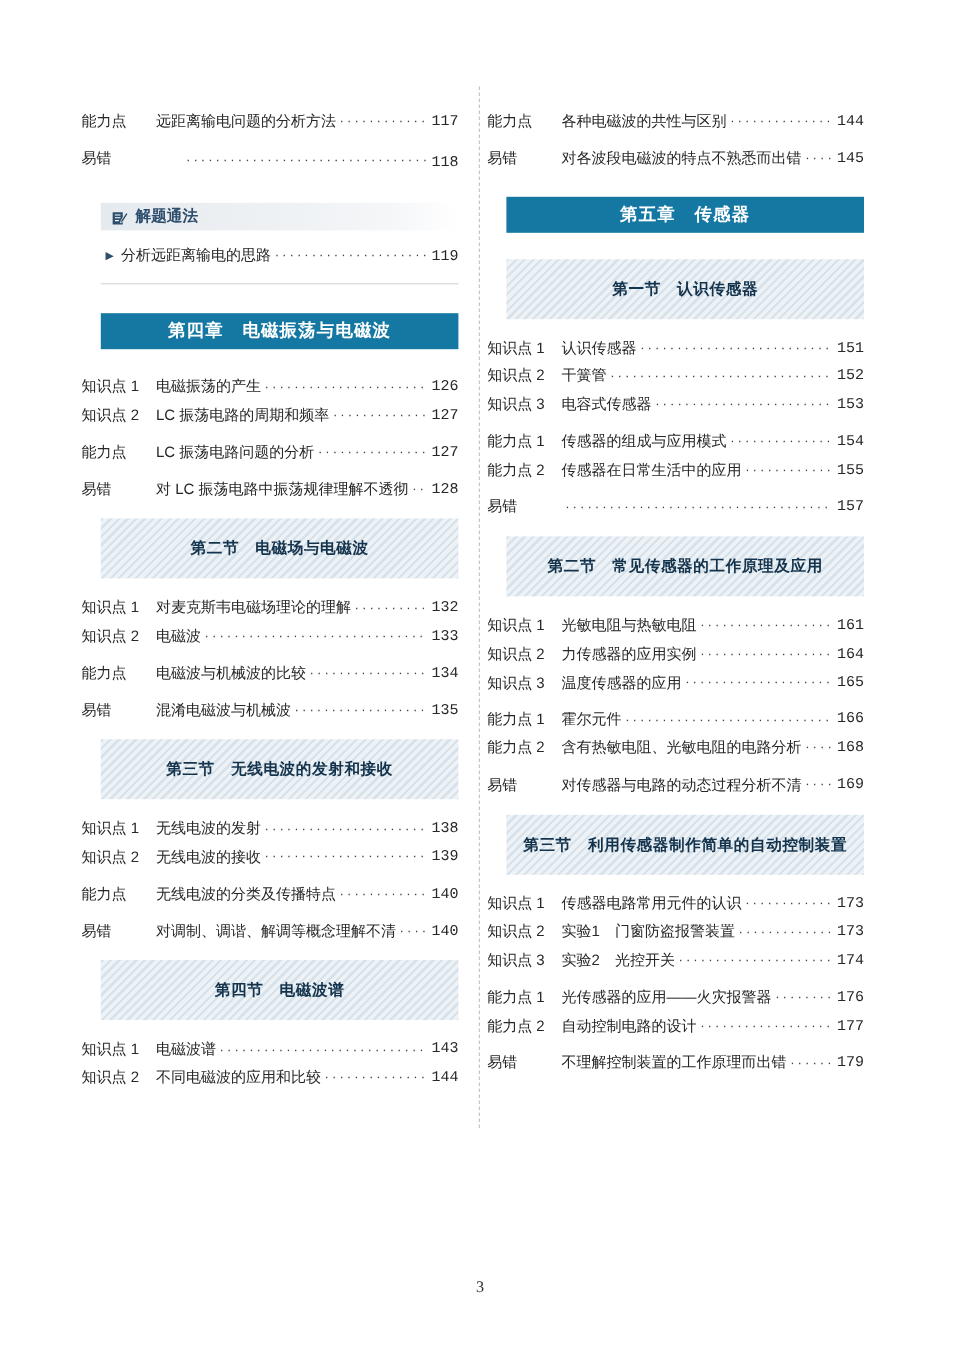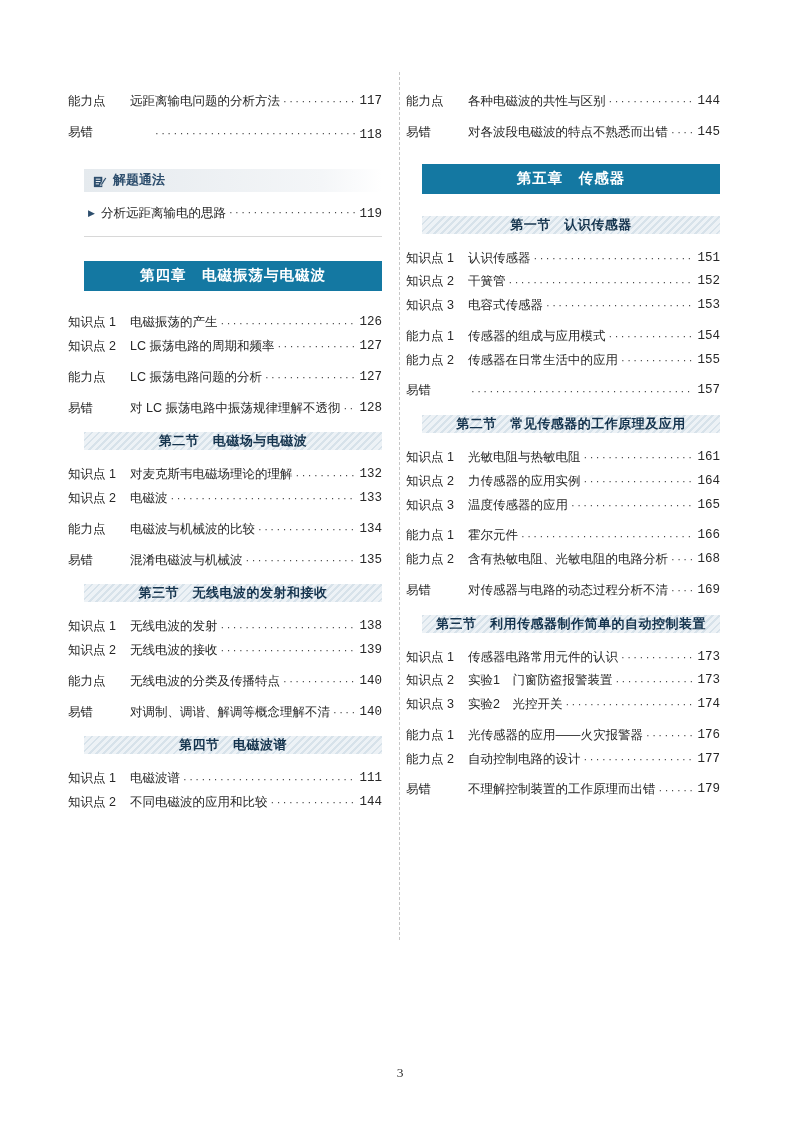--- a/index.html
+++ b/index.html
@@ -45,21 +45,21 @@
     background: var(--chapter-bg, #1478a2);
     color: var(--chapter-text, #ffffff);
     font-weight: bold; font-size: 14.5px; text-align: center;
     padding: 5px 16px 6px; letter-spacing: 1px;
     margin: 22px 0 22px 16px;
   }
   .section {
     background: repeating-linear-gradient(135deg, #d7e2ea 0px, #d7e2ea 2px, #edf2f6 2px, #edf2f6 5px);
     color: var(--section-text, #14334d);
     font-weight: bold; font-size: 13px; text-align: center;
-    padding: 0 2px; letter-spacing: 0.5px;
+    padding: 16px 2px; letter-spacing: 0.5px;
     margin: 15px 0 15px 16px;
   }
 
   
   .method-box {
     margin: 24px 0 24px 16px;
     border-bottom: 1px solid #d8d8d8;
     padding-bottom: 13px;
   }
   .method-head {
@@ -275,21 +275,21 @@
       </div>
       <div class="section">第四节　电磁波谱</div>
       <div class="entries">
         <div class="group">
           <div class="entry">
             <span class="entry-label">知识点 1</span>
             <div class="entry-body">
               <div class="entry-line">
                 <span class="entry-text">电磁波谱</span>
                 <span class="dots">························································································································</span>
-                <span class="pg">111</span>
+                <span class="pg">143</span>
               </div>
             </div>
           </div>
           <div class="entry">
             <span class="entry-label">知识点 2</span>
             <div class="entry-body">
               <div class="entry-line">
                 <span class="entry-text">不同电磁波的应用和比较</span>
                 <span class="dots">························································································································</span>
                 <span class="pg">144</span>

